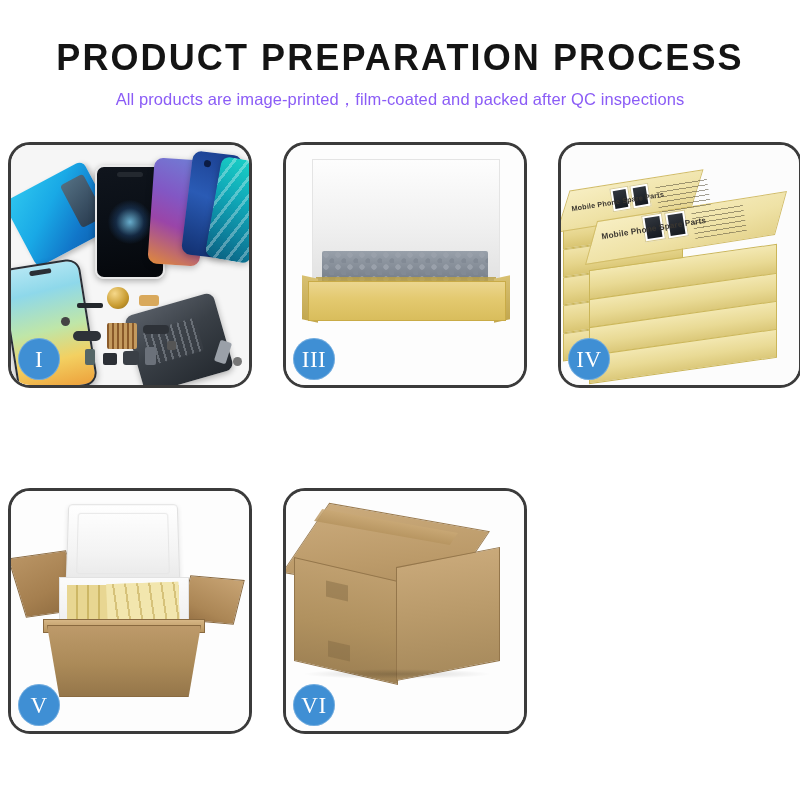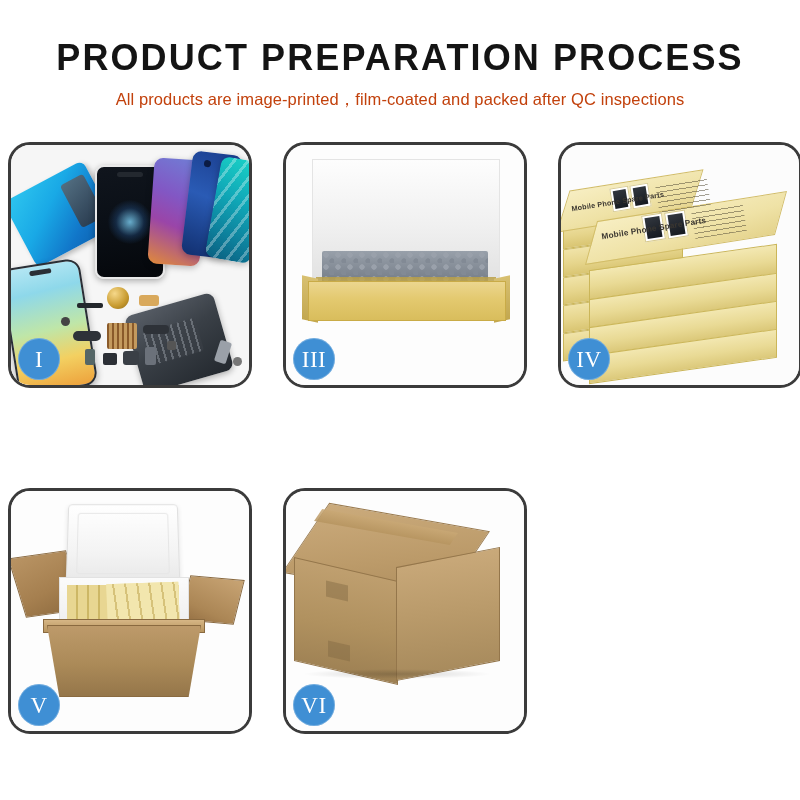--- a/index.html
+++ b/index.html
@@ -16,21 +16,21 @@
   
   .header{position:absolute;left:0;top:0;width:800px;text-align:center;}
   .title{
     margin:0;padding-top:40px;
     font-size:36px;font-weight:600;letter-spacing:2.1px;
     color:#141414;line-height:1.02;white-space:nowrap;
   }
   .subtitle{
     margin:0;padding-top:12px;
     font-size:16.5px;font-weight:400;letter-spacing:.1px;
-    color:#c2410c;white-space:nowrap;
+    color:#8b5cf6;white-space:nowrap;
   }
 
   
   .grid{
     position:absolute;left:8px;top:142px;
     width:784px;
     display:grid;
     grid-template-columns:repeat(3,244px);
     grid-template-rows:repeat(2,246px);
     column-gap:31px;row-gap:100px;

